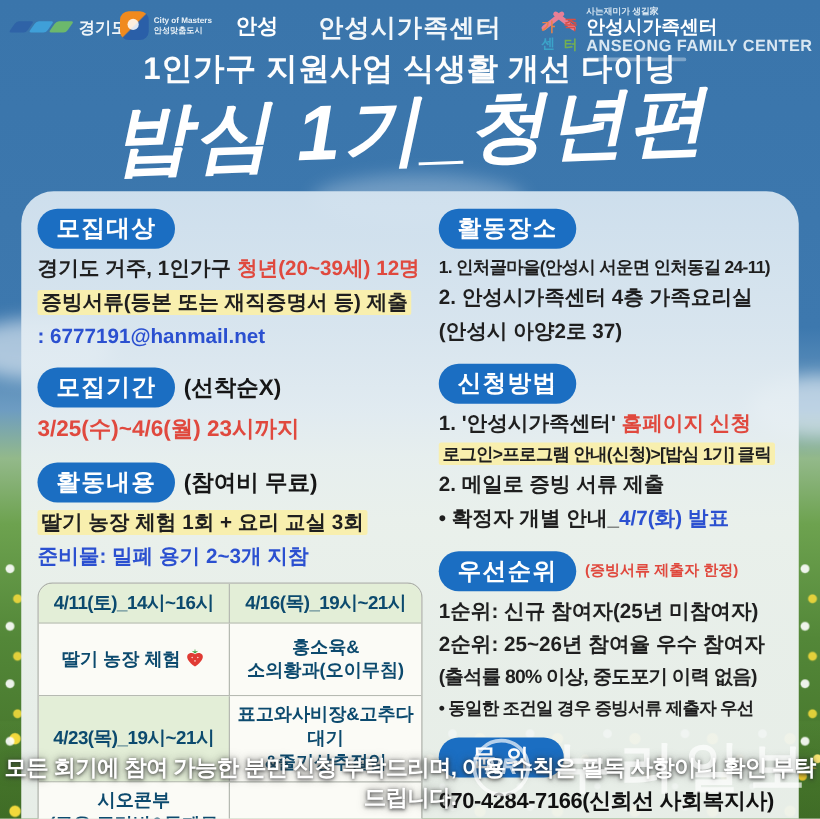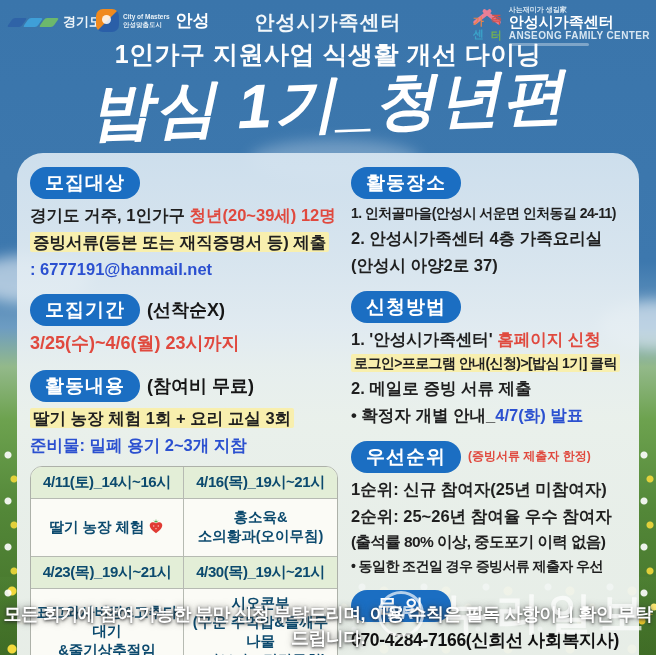--- a/index.html
+++ b/index.html
@@ -31,34 +31,34 @@
   
   .hdr{position:absolute;left:0;top:0;width:100%;height:150px;color:#fff;}
   .gg-logo{position:absolute;left:10px;top:13px;display:flex;align-items:center;gap:5px;}
   .gg-marks span{display:inline-block;width:14px;height:9px;margin-right:2px;transform:skewX(-35deg);border-radius:2px;}
   .gg-m1{background:#2f63a7;} .gg-m2{background:#3f9fd8;} .gg-m3{background:#6cb86c;}
   .gg-txt{font-size:13px;font-weight:700;color:#eef4f8;}
   .as-logo{position:absolute;left:96px;top:9px;display:flex;align-items:center;gap:4px;}
   .as-icon{width:23px;height:23px;border-radius:7px;background:linear-gradient(135deg,#f08a1e 48%,#2a5fa8 52%);position:relative;}
   .as-icon::after{content:"";position:absolute;left:6px;top:6px;width:9px;height:9px;border-radius:50%;background:#fff;opacity:.85;}
   .as-mini{font-size:6.5px;line-height:8px;color:#e9f1f7;font-weight:700;}
-  .as-name{font-size:17px;font-weight:800;color:#fff;margin-left:2px;}
+  .as-name{font-size:17px;font-weight:800;color:#fff;margin-left:15px;}
   .center-org{position:absolute;left:0;top:9px;width:100%;text-align:center;font-size:20px;font-weight:700;color:#f2f7fa;letter-spacing:1px;}
   .fc-logo{position:absolute;right:6px;top:6px;display:flex;align-items:flex-start;gap:5px;}
   .house{position:relative;width:34px;height:36px;}
   .roof1,.roof2{position:absolute;top:2px;width:22px;height:4px;background:#e87f96;border-radius:2px;}
   .roof1{left:-1px;transform:rotate(-38deg);transform-origin:right center;}
   .roof2{right:-1px;transform:rotate(38deg);transform-origin:left center;}
   .h-ch{position:absolute;font-size:11px;font-weight:800;}
   .h1{left:3px;top:8px;color:#e8834a;} .h2{right:2px;top:6px;color:#d94f45;}
   .h3{left:3px;top:21px;color:#3ba3c9;} .h4{right:2px;top:22px;color:#7ab648;opacity:.9;}
   .fc-txt{display:flex;flex-direction:column;line-height:1.1;}
   .fc-slogan{font-size:7px;color:#d9e7f2;font-weight:700;}
   .fc-kr{font-size:15px;font-weight:800;color:#fff;}
-  .fc-en{font-size:10px;font-weight:800;color:#d9e7f2;letter-spacing:.4px;}
+  .fc-en{font-size:13px;font-weight:800;color:#d9e7f2;letter-spacing:.4px;}
   .fc-bar{margin-top:2px;width:80px;height:3px;background:rgba(255,255,255,.35);border-radius:2px;}
   .subtitle{position:absolute;left:0;top:38px;width:100%;text-align:center;font-size:25px;font-weight:700;color:#fdfdfd;letter-spacing:.5px;}
   .main-title{position:absolute;left:0;top:62px;width:100%;text-align:center;font-size:62px;font-weight:800;color:#ffffff;
     transform:rotate(-2deg);letter-spacing:2px;font-style:italic;}
 
   
   .panel{position:absolute;left:17px;top:153px;width:622px;height:592px;border-radius:26px;
     background:linear-gradient(180deg,rgba(213,228,240,.95),rgba(241,245,245,.94) 45%,rgba(238,243,238,.96));
     box-sizing:border-box;display:flex;padding:11px 13px;}
   .col-l{width:308px;}
@@ -168,21 +168,20 @@
         <div class="dd r1"><span><span>딸기 농장 체험</span><svg class="straw" viewBox="0 0 20 20">
                 <path d="M10 18 C4 14 2 10 3.5 7.5 C5 5.5 8 5.5 10 7 C12 5.5 15 5.5 16.5 7.5 C18 10 16 14 10 18 Z" fill="#e03b34"></path>
                 <path d="M10 6.5 L7 4 L9.5 4.6 L10 2 L10.5 4.6 L13 4 Z" fill="#3f9e3f"></path>
                 <circle cx="7.5" cy="10" r=".7" fill="#ffd9d6"></circle>
                 <circle cx="12.5" cy="10" r=".7" fill="#ffd9d6"></circle>
                 <circle cx="10" cy="13" r=".7" fill="#ffd9d6"></circle>
               </svg></span></div>
         <div class="dd r1">홍소육&amp;
 소의황과(오이무침)</div>
         <div class="hd">4/23(목)_19시~21시</div>
-        <div class="hd">4/30(목)_19시~21시</div>
         <div class="dd r2">표고와사비장&amp;고추다대기
 &amp;줄기상추절임</div>
         <div class="dd r2">시오콘부
 (구운 주먹밥&amp;들깨무나물
 &amp;아보카도명란무침)</div>
       </div>
     </div>
 
     <div class="col-r">
       <div class="badge-row">

